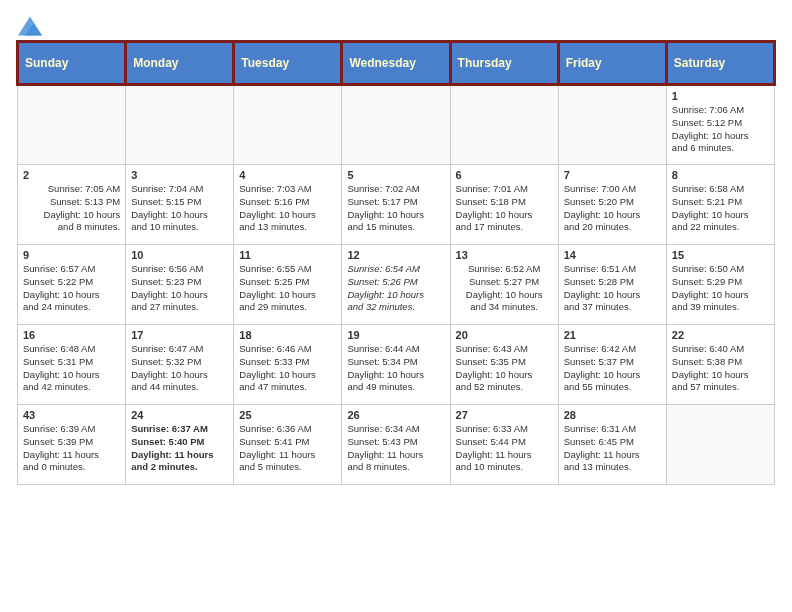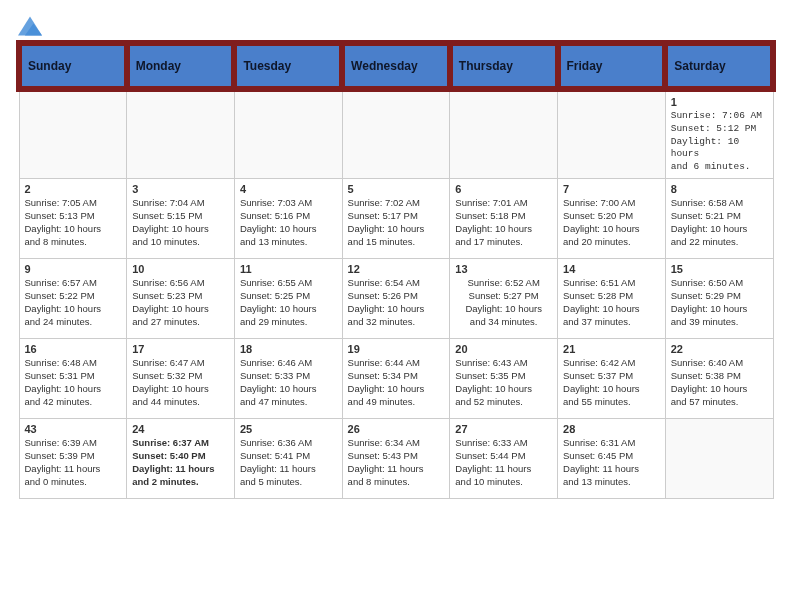--- a/index.html
+++ b/index.html
@@ -49,26 +49,26 @@
       font-size: 14px;
       color: #555;
     }
     .calendar {
       width: 100%;
       border-collapse: collapse;
       border: 1px solid #ccc;
     }
     .calendar th {
       background-color: #4a7fcb;
-      color: #0f172a;
+      color: #fef9c3;
       font-size: 12px;
       font-weight: bold;
       padding: 13px 6px;
       text-align: left;
-      border: 6px solid #7f1d1d;
+      border: 3px solid #7f1d1d;
     }
     .calendar td {
       border: 1px solid #ccc;
       vertical-align: top;
       padding: 4px 5px;
       font-size: 10px;
       color: #333;
       width: calc(100% / 7);
       height: 80px;
       background: #fff;
@@ -126,30 +126,30 @@
     <tbody id="calendar-body">
     <tr>
           <td class="empty"></td>
           <td class="empty"></td>
           <td class="empty"></td>
           <td class="empty"></td>
           <td class="empty"></td>
           <td class="empty"></td>
           <td>
             <span class="day-number">1</span>
-            <div class="day-info" style="white-space: pre-line; font-family: Liberation Mono, monospace;">Sunrise: 7:06 AM
+            <div class="day-info" style="white-space: pre-line;">Sunrise: 7:06 AM
 Sunset: 5:12 PM
 Daylight: 10 hours
 and 6 minutes.</div>
           </td>
         </tr>
         <tr>
           <td>
             <span class="day-number">2</span>
-            <div class="day-info" style="white-space: pre-line;">Sunrise: 7:05 AM
+            <div class="day-info" style="white-space: pre-line; text-align: right;">Sunrise: 7:05 AM
 Sunset: 5:13 PM
 Daylight: 10 hours
 and 8 minutes.</div>
           </td>
           <td>
             <span class="day-number">3</span>
             <div class="day-info" style="white-space: pre-line;">Sunrise: 7:04 AM
 Sunset: 5:15 PM
 Daylight: 10 hours
 and 10 minutes.</div>
@@ -207,21 +207,21 @@
           </td>
           <td>
             <span class="day-number">11</span>
             <div class="day-info" style="white-space: pre-line;">Sunrise: 6:55 AM
 Sunset: 5:25 PM
 Daylight: 10 hours
 and 29 minutes.</div>
           </td>
           <td>
             <span class="day-number">12</span>
-            <div class="day-info" style="white-space: pre-line;">Sunrise: 6:54 AM
+            <div class="day-info" style="white-space: pre-line; font-style: italic;">Sunrise: 6:54 AM
 Sunset: 5:26 PM
 Daylight: 10 hours
 and 32 minutes.</div>
           </td>
           <td>
             <span class="day-number">13</span>
             <div class="day-info" style="white-space: pre-line; text-align: center;">Sunrise: 6:52 AM
 Sunset: 5:27 PM
 Daylight: 10 hours
 and 34 minutes.</div>

